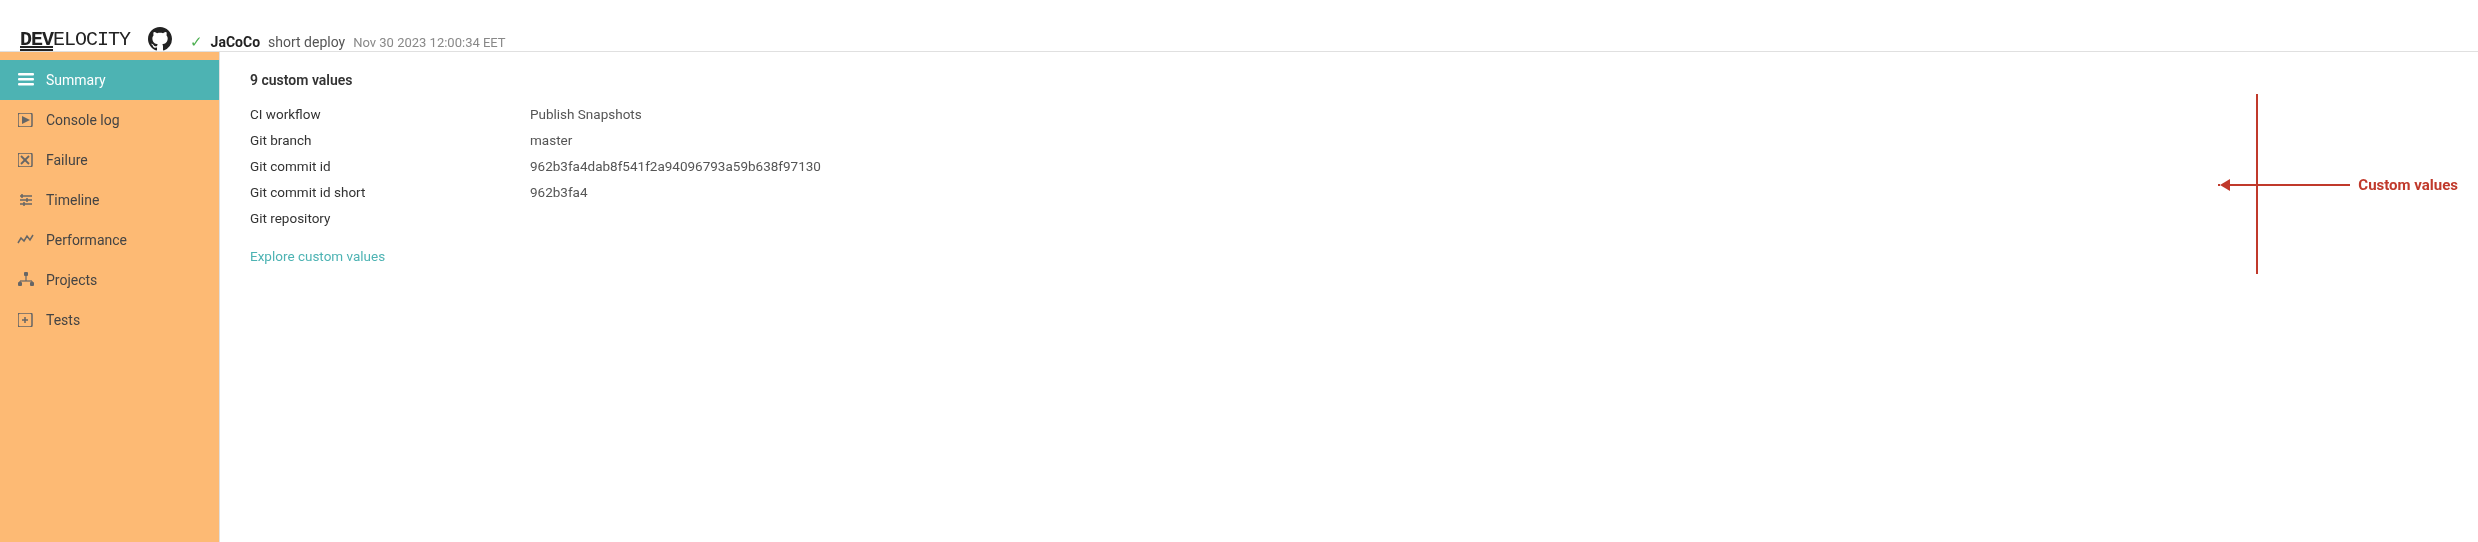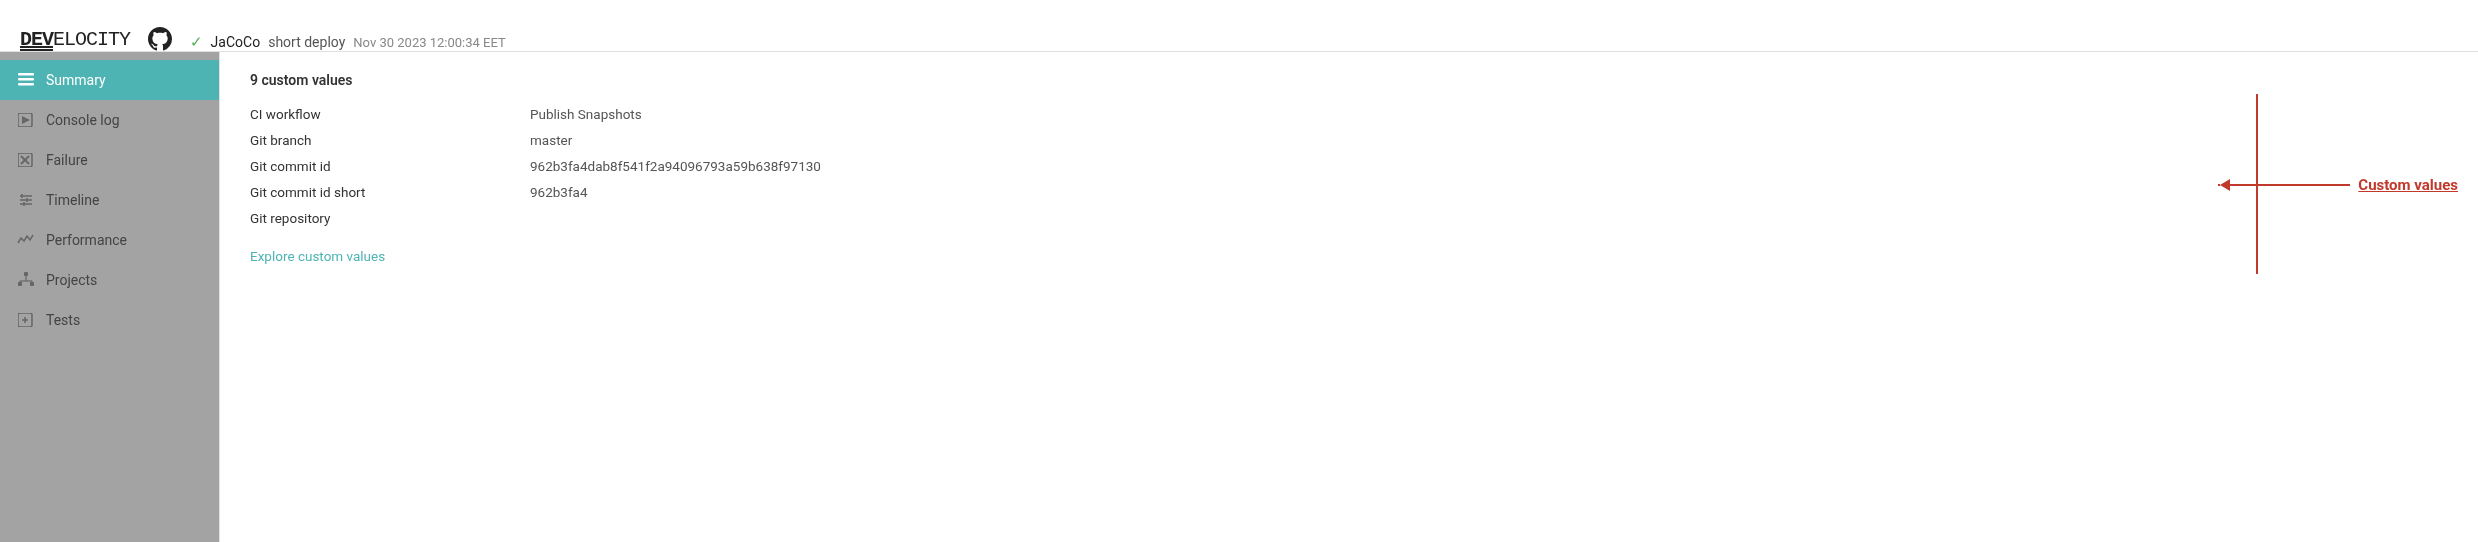--- a/index.html
+++ b/index.html
@@ -38,36 +38,36 @@
       display: flex;
       align-items: center;
       gap: 8px;
       color: #444;
       font-size: 14px;
     }
     .deploy-check {
       color: #4caf50;
       font-size: 15px;
     }
-    .deploy-name { font-weight: 400; color: #222; }
+    .deploy-name { font-weight: 700; color: #222; }
     .deploy-action { color: #555; }
     .deploy-time { color: #888; font-size: 13px; }
 
     
     .main-layout {
       display: flex;
       height: calc(542px - 52px);
       overflow: hidden;
     }
 
     
     .sidebar {
       width: 220px;
       min-width: 220px;
-      background: #a3a3a3;
+      background: #fdba74;
       border-right: 1px solid #e0e0e0;
       padding-top: 8px;
     }
     .sidebar-item {
       display: flex;
       align-items: center;
       gap: 10px;
       padding: 10px 16px;
       cursor: pointer;
       color: #444;
@@ -260,20 +260,20 @@
       </div>
 
       <div style="position:absolute; right: -10px; top:0; bottom:0; display:flex; flex-direction:column; align-items:center; pointer-events:none;">
         <div style="position:absolute; right:200px; top:-10px; bottom:-10px; width:2px; background:#c0392b;"></div>
         <div style="position:absolute; right:0; top:45%; display:flex; align-items:center;">
           <div style="width:2px; background:#c0392b; height:2px; margin-right:0;"></div>
 
           <div style="display:flex; align-items:center; gap:0;">
             <div style="width:0; height:0; border-top:6px solid transparent; border-bottom:6px solid transparent; border-right:10px solid #c0392b;"></div>
             <div style="height:2px; width:120px; background:#c0392b;"></div>
-            <span style="color:#c0392b; font-weight:700; font-size:15px; white-space:nowrap; margin-left:8px;text-decoration:underline;">Custom values</span>
+            <span style="color:#c0392b; font-weight:700; font-size:15px; white-space:nowrap; margin-left:8px;">Custom values</span>
           </div>
         </div>
       </div>
     </div>
 
   </main>
 </div>
 
 </body></html>

